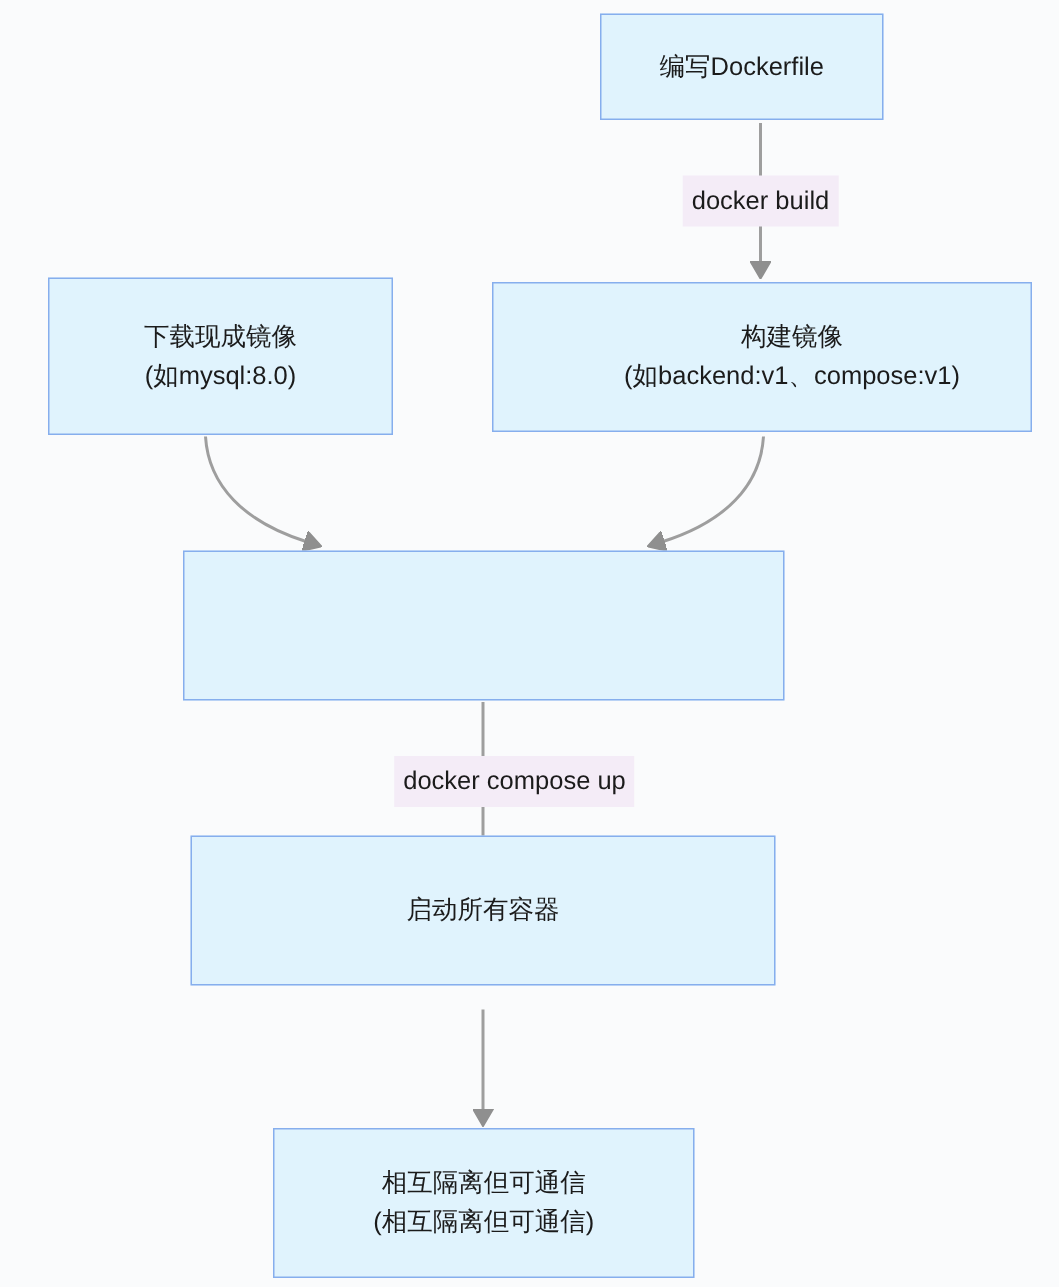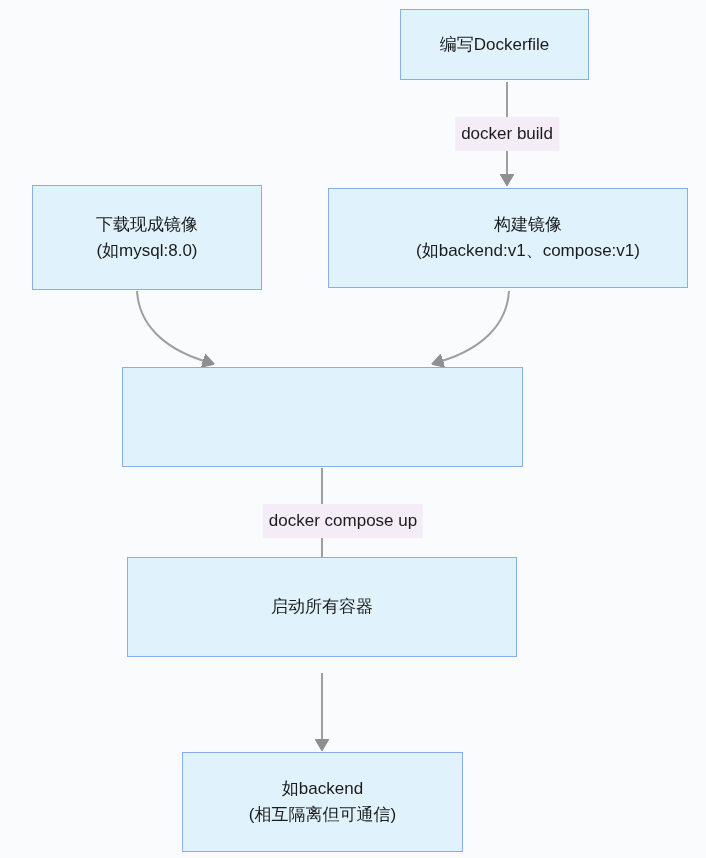--- a/index.html
+++ b/index.html
@@ -104,21 +104,21 @@
   </div>
 
   <div class="node" id="node-3">
   </div>
 
   <div class="node" id="node-4">
     <div class="node-title">启动所有容器</div>
   </div>
 
   <div class="node" id="node-5">
-    <div class="node-title">如backend</div>
+    <div class="node-title">相互隔离但可通信</div>
     <div class="node-sub">(相互隔离但可通信)</div>
   </div>
 
   <div class="edge-label" id="edge-label-0">docker build</div>
 
   <div class="edge-label" id="edge-label-1">docker compose up</div>
 
 </div>
 
 </body></html>

